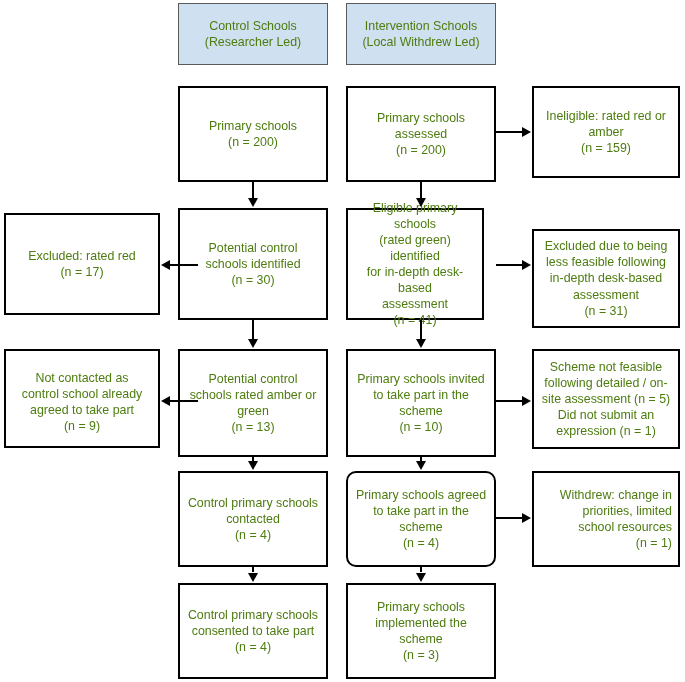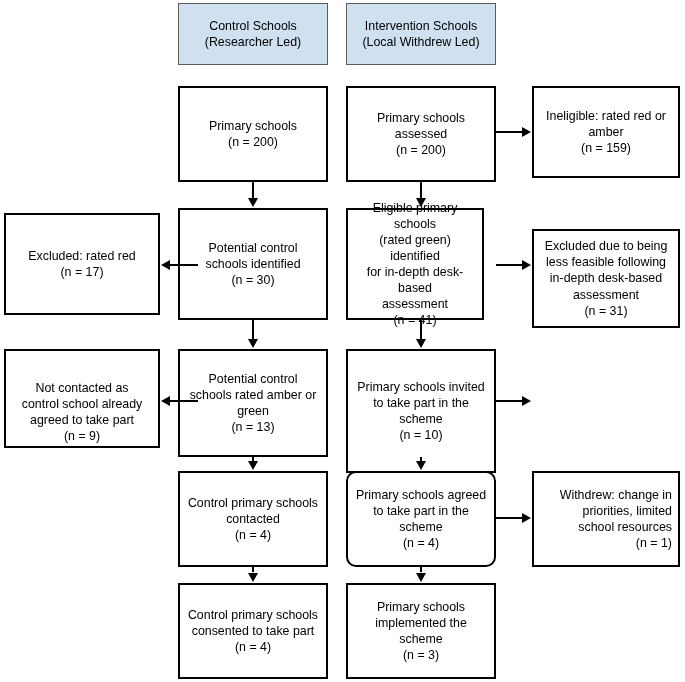--- a/index.html
+++ b/index.html
@@ -22,22 +22,22 @@
     position: absolute;
     box-sizing: border-box;
     border: 2px solid #000000;
     background: #ffffff;
     display: flex;
     align-items: center;
     justify-content: center;
     text-align: center;
     line-height: 1.30;
     font-size: 12.4px;
-    color: #000000;
-    padding: 2px 6px;
+    color: #4d7c0f;
+    padding: 12px 6px;
     white-space: pre-line;
   }
   .node.header {
     background: #cfe0f0;
     border: 1.6px solid #5a5a5a;
   }
   .node .txt {
     display: block;
     width: 100%;
   }
@@ -124,21 +124,21 @@
   </div>
 
   <div class="node" style="left:346px; top:208px; width:138px; height:112px;">
     <span class="txt">Eligible primary schools
 (rated green) identified
 for in-depth desk-based
 assessment
 (n = 41)</span>
   </div>
 
-  <div class="node" style="left:346px; top:349px; width:150px; height:124px;">
+  <div class="node" style="left:346px; top:349px; width:150px; height:108px;">
     <span class="txt">Primary schools invited
 to take part in the
 scheme
 (n = 10)</span>
   </div>
 
   <div class="node" style="left:346px; top:471px; width:150px; height:96px;border-radius:10px;">
     <span class="txt">Primary schools agreed
 to take part in the
 scheme
@@ -171,20 +171,27 @@
   </div>
 
   <div class="node" style="left:532px; top:208px; width:148px; height:99px;margin-top:21px;">
     <span class="txt">Excluded due to being
 less feasible following
 in-depth desk-based
 assessment
 (n = 31)</span>
   </div>
 
+  <div class="node" style="left:532px; top:349px; width:148px; height:100px;">
+    <span class="txt">Scheme not feasible
+following detailed / on-
+site assessment (n = 5)
+Did not submit an
+expression (n = 1)</span>
+  </div>
 
   <div class="node" style="left:532px; top:471px; width:148px; height:96px;text-align:right;">
     <span class="txt">Withdrew: change in
 priorities, limited
 school resources
 (n = 1)</span>
   </div>
 
   <div class="connector v-line" style="left:252px; top:182px; height:17px;"></div>
   <div class="arrow-down" style="left:248px; top:198px;"></div>

